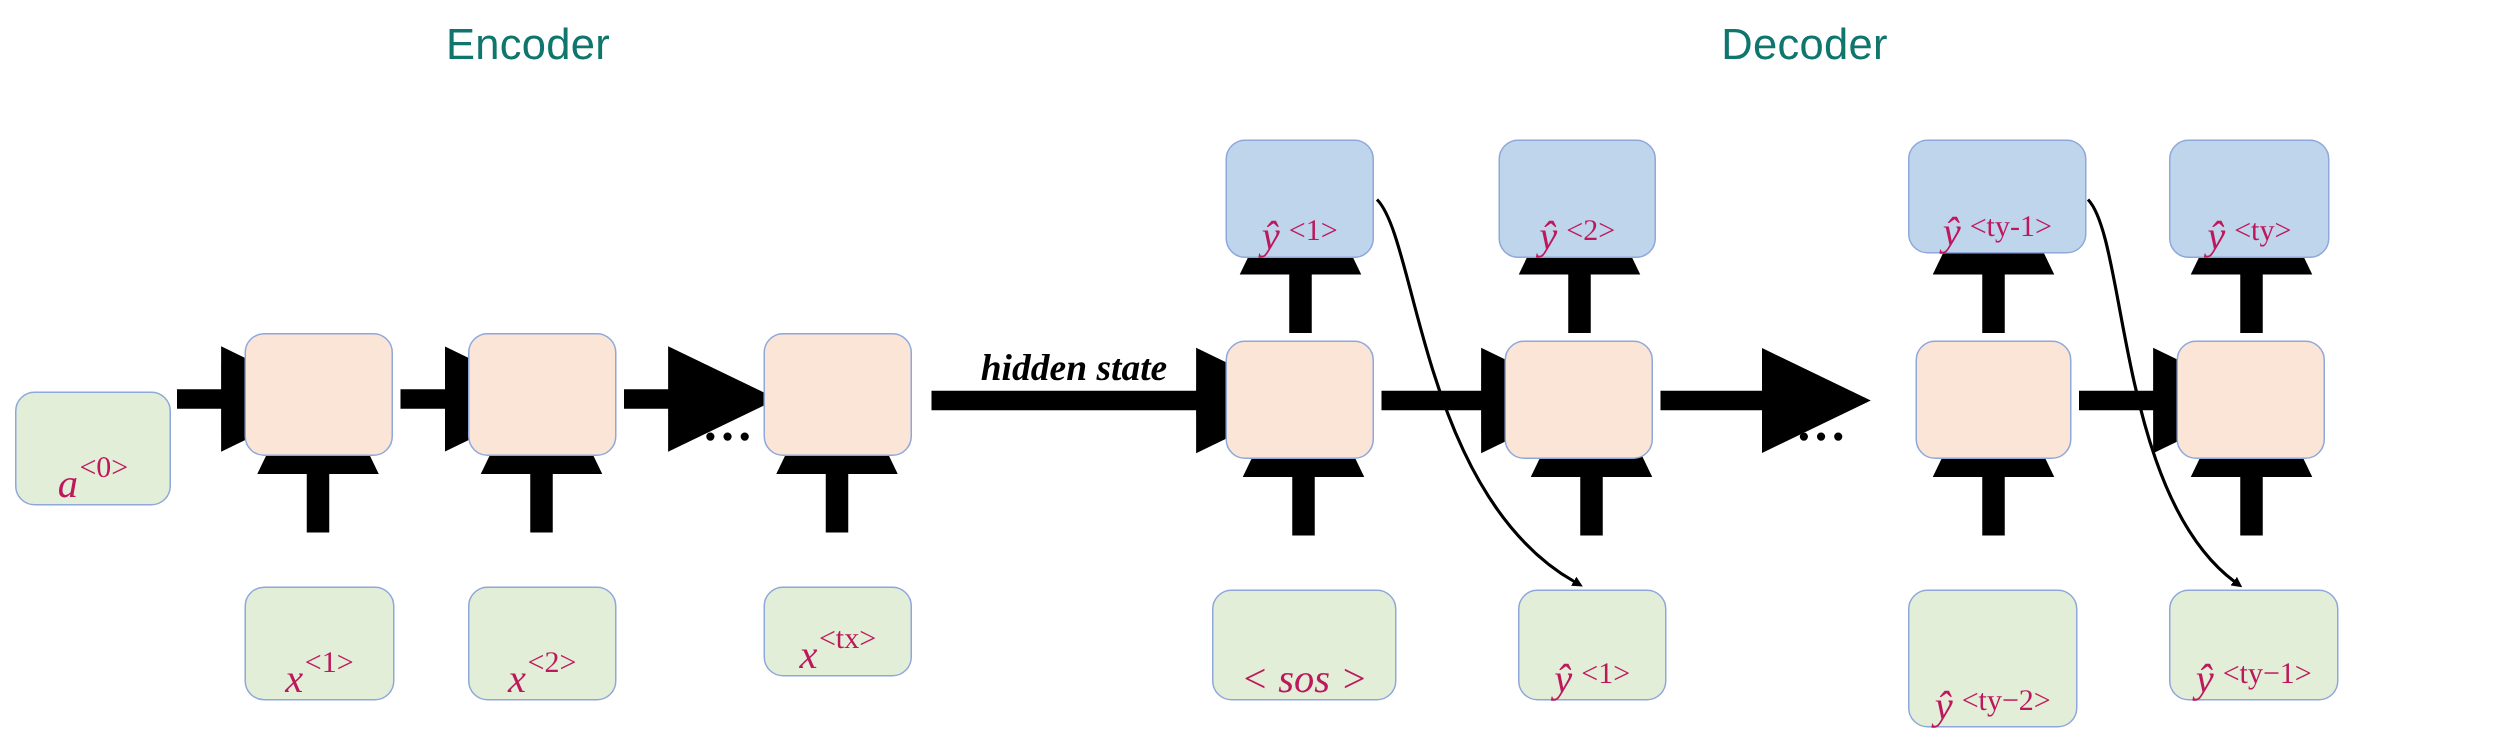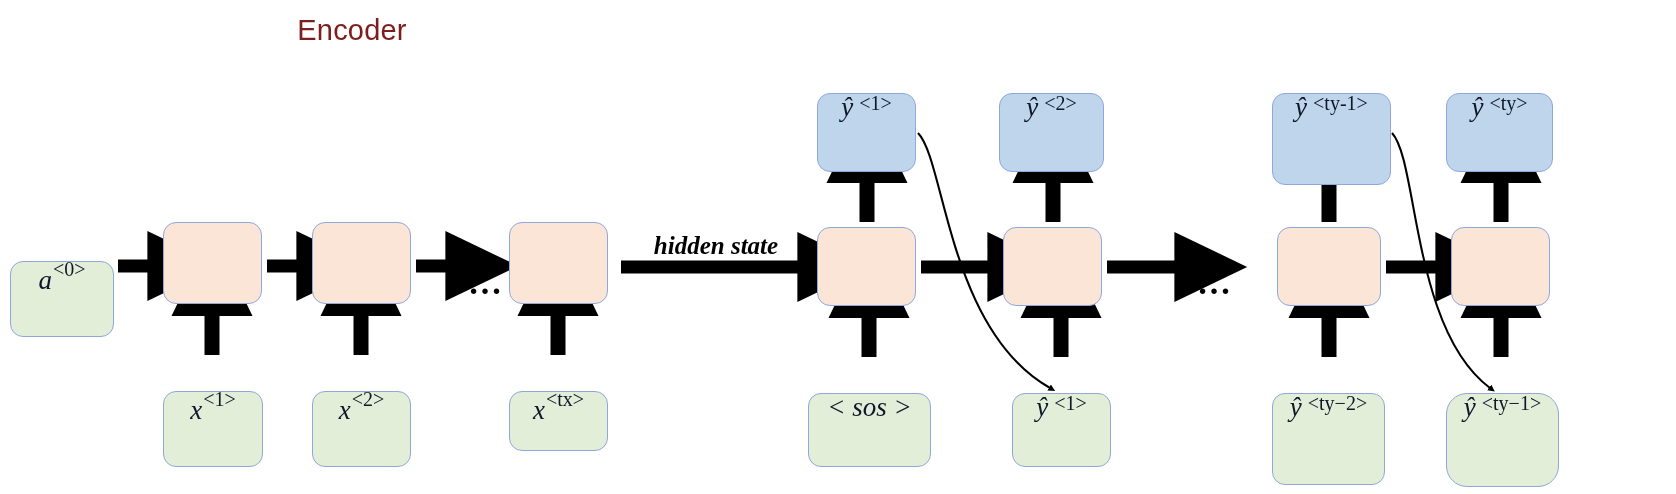--- a/index.html
+++ b/index.html
@@ -7,37 +7,37 @@
     position:relative;
     width:1676px;height:494px;
     background:#ffffff;
     overflow:hidden;
     font-family:"Liberation Sans", sans-serif;
   }
   .section-title{
     position:absolute;
     font-family:"Liberation Sans", sans-serif;
     font-size:29px;
-    color:#7f1d1d;
+    color:#0f766e;
     white-space:nowrap;
     transform:translateX(-50%);
     letter-spacing:.2px;
   }
   .node{
     position:absolute;
     box-sizing:border-box;
     border:1.6px solid #8fa8dc;
     border-radius:13px;
     display:flex;
-    align-items:flex-start;
+    align-items:flex-end;
     justify-content:center;
     font-family:"Liberation Serif", serif;
     font-style:italic;
     font-size:27px;
-    color:#0f172a;
+    color:#be185d;
     white-space:nowrap;
     line-height:1;
   }
   .node.green{background:#e2eed7;margin-top:31px;}
   .node.peach{background:#fae5d7;}
   .node.blue{background:#bed5ec;}
   .sup{
     font-style:normal;
     font-size:20px;
     vertical-align:super;
@@ -79,20 +79,21 @@
     position:absolute;left:0;top:0;width:1676px;height:494px;
     pointer-events:none;
   }
 </style>
 </head>
 <body>
 
 <div id="stage">
 
   <div class="section-title" style="left:352px;top:14px;">Encoder</div>
+  <div class="section-title" style="left:1203px;top:14px;">Decoder</div>
 
   <div class="hstate-label" style="left:716px;top:232px;">hidden state</div>
 
   <div class="ellipsis" style="left:468px;top:266px;">…</div>
   <div class="ellipsis" style="left:1197px;top:266px;">…</div>
 
   <svg class="overlay" viewBox="0 0 1676 494">
     <defs>
       <marker id="fatArrow" markerWidth="6" markerHeight="6" refX="0.2" refY="3" orient="auto" markerUnits="strokeWidth">
         <path d="M0,0.3 L5.6,3 L0,5.7 Z" fill="#000"></path>
@@ -159,21 +160,21 @@
   <div class="node blue" style="left:817px;top:93px;width:99px;height:79px;">
     <span class="hat-wrap">
       <span>ŷ</span><span class="supsp">&lt;1&gt;</span>
     </span>
   </div>
   <div class="node blue" style="left:999px;top:93px;width:105px;height:79px;">
     <span class="hat-wrap">
       <span>ŷ</span><span class="supsp">&lt;2&gt;</span>
     </span>
   </div>
-  <div class="node blue" style="left:1272px;top:93px;width:119px;height:92px;">
+  <div class="node blue" style="left:1272px;top:93px;width:119px;height:76px;">
     <span class="hat-wrap">
       <span>ŷ</span><span class="supsp">&lt;ty-1&gt;</span>
     </span>
   </div>
   <div class="node blue" style="left:1446px;top:93px;width:107px;height:79px;">
     <span class="hat-wrap">
       <span>ŷ</span><span class="supsp">&lt;ty&gt;</span>
     </span>
   </div>
 
@@ -188,19 +189,19 @@
   <div class="node green" style="left:1012px;top:362px;width:99px;height:74px;">
     <span class="hat-wrap">
       <span>ŷ</span><span class="supsp">&lt;1&gt;</span>
     </span>
   </div>
   <div class="node green" style="left:1272px;top:362px;width:113px;height:92px;">
     <span class="hat-wrap">
       <span>ŷ</span><span class="supsp">&lt;ty−2&gt;</span>
     </span>
   </div>
-  <div class="node green" style="left:1446px;top:362px;width:113px;height:94px;border-radius:21px;">
+  <div class="node green" style="left:1446px;top:362px;width:113px;height:74px;">
     <span class="hat-wrap">
       <span>ŷ</span><span class="supsp">&lt;ty−1&gt;</span>
     </span>
   </div>
 
 </div>
 
 </body></html>

